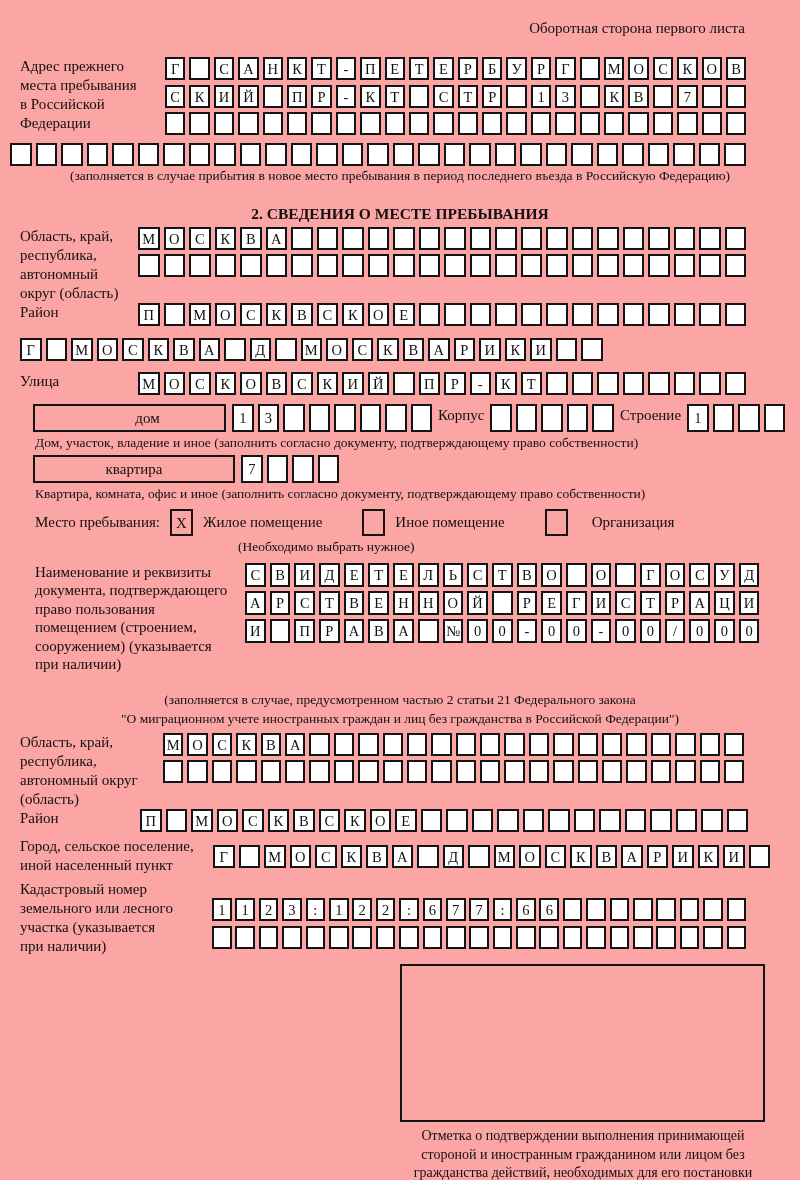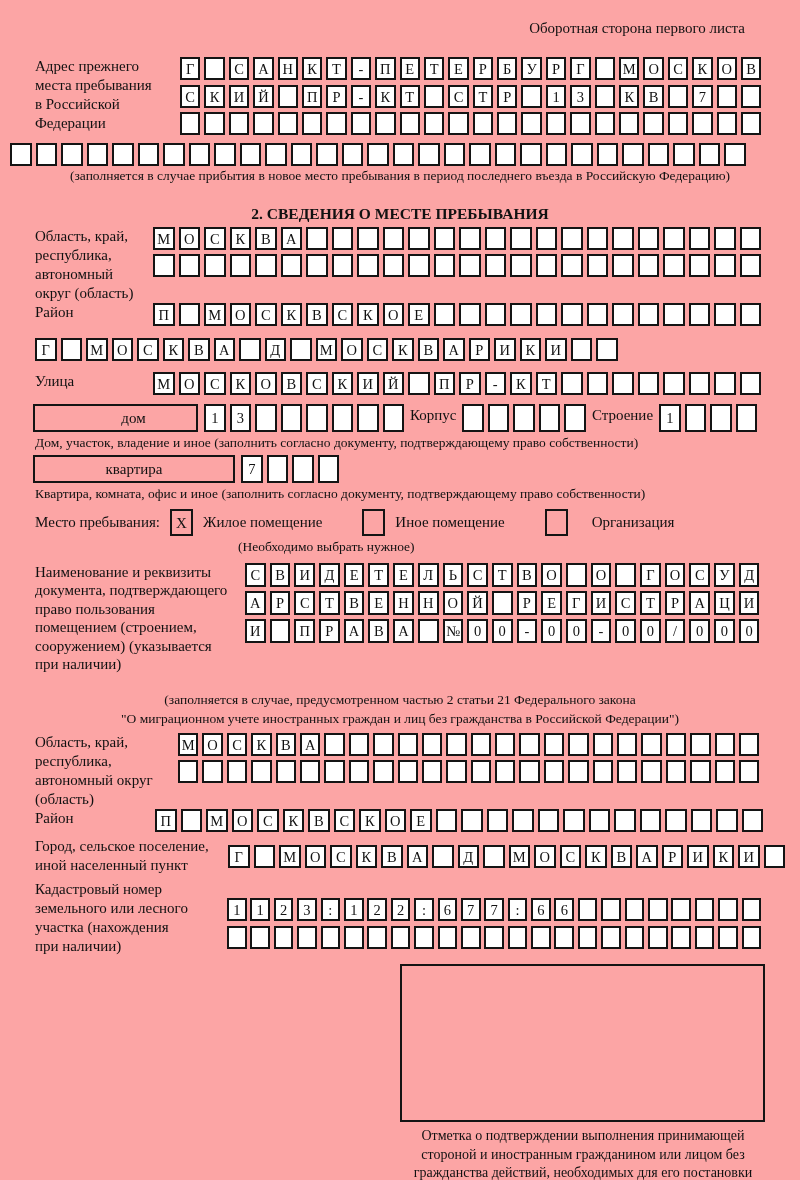--- a/index.html
+++ b/index.html
@@ -1,39 +1,39 @@
 <!DOCTYPE html>
 <html><head>
 <meta charset="utf-8">
 <style>
   html,body{margin:0;padding:0;background:#fff;}
   .page{position:relative;width:800px;height:1180px;background:#fca5a5;color:#111;
         font-family:"Liberation Serif", serif;font-size:15px;overflow:hidden;}
   .hdr{margin:20px 55px 0 0;text-align:right;font-size:15px;}
-  .field{display:flex;margin-left:35px;}
+  .field{display:flex;margin-left:20px;}
   .field.vcenter{align-items:center;}
   .lbl{white-space:pre-line;line-height:19px;flex-shrink:0;}
   .lh18 .lbl,.lh18{line-height:18.5px;}
   .rows{flex-grow:1;}
   .cellrow{white-space:nowrap;margin-bottom:4.5px;height:23px;}
   .cell{display:inline-block;box-sizing:border-box;width:21.5px;height:23px;
         border:2px solid #141414;margin-right:4px;text-align:center;
         line-height:20px;font-size:14.5px;vertical-align:top;background:#fff;}
   .cw20 .cell{width:20.4px;}
   .cwdoc .cell{width:20.7px;height:24px;}
   .cwkad .cell{width:19.6px;margin-right:3.8px;}
   .tallcells .cell{height:28px;line-height:25px;}
   .full{margin:3px 0 2px 10px;}
   .center{text-align:center;}
   .note{font-size:13.5px;margin-top:2px;}
   .sec-title{font-weight:bold;font-size:15.5px;margin-top:21px;}
   .houserow{display:flex;align-items:flex-start;margin:4px 0 0 33px;height:30px;}
   .labelbox{box-sizing:border-box;border:2px solid #141414;height:28px;
             text-align:center;line-height:25px;flex-shrink:0;margin-right:6px;}
-  .w145{width:145px;} .w118{width:118px;} .w140{width:140px;} .w165{width:165px;padding-left:36px;}
+  .w145{width:145px;} .w118{width:118px;} .w140{width:140px;} .w165{width:193px;padding-left:36px;}
   .w202{width:202px;} .w210{width:210px;} .w143{width:143px;} .w120{width:120px;}
   .w193{width:193px;} .w192{width:192px;}
   .inline-lbl{padding:3px 6px 0 2px;flex-shrink:0;}
   .hint{font-size:13.5px;margin:1px 0 3px 35px;}
   .stayrow{display:flex;align-items:center;margin:6px 0 0 35px;height:30px;} .stayrow .gap2{width:30px;}
   .cbox{display:inline-block;box-sizing:border-box;width:23px;height:27px;
         border:2px solid #141414;margin:0 10px;text-align:center;line-height:24px;}
   .choose-note{font-size:13.5px;margin:1px 0 4px 238px;}
   .docfield{margin:8px 0 16px 35px;}
   .factnotes{white-space:pre-line;font-size:13.5px;line-height:19px;margin-top:3px;}
@@ -155,21 +155,21 @@
 
   <div class="field vcenter" style="height:40px">
     <div class="lbl w193">Город, сельское поселение,
 иной населенный пункт</div>
     <div class="cellrow" style="margin-bottom:0"><span class="cell">Г</span><span class="cell"></span><span class="cell">М</span><span class="cell">О</span><span class="cell">С</span><span class="cell">К</span><span class="cell">В</span><span class="cell">А</span><span class="cell"></span><span class="cell">Д</span><span class="cell"></span><span class="cell">М</span><span class="cell">О</span><span class="cell">С</span><span class="cell">К</span><span class="cell">В</span><span class="cell">А</span><span class="cell">Р</span><span class="cell">И</span><span class="cell">К</span><span class="cell">И</span><span class="cell"></span></div>
   </div>
 
   <div class="field" style="margin-top:4px">
     <div class="lbl w192">Кадастровый номер
 земельного или лесного
-участка (нахождения
+участка (указывается
 при наличии)</div>
     <div class="rows padtop18">
       <div class="cellrow cwkad"><span class="cell">1</span><span class="cell">1</span><span class="cell">2</span><span class="cell">3</span><span class="cell">:</span><span class="cell">1</span><span class="cell">2</span><span class="cell">2</span><span class="cell">:</span><span class="cell">6</span><span class="cell">7</span><span class="cell">7</span><span class="cell">:</span><span class="cell">6</span><span class="cell">6</span><span class="cell"></span><span class="cell"></span><span class="cell"></span><span class="cell"></span><span class="cell"></span><span class="cell"></span><span class="cell"></span><span class="cell"></span></div>
       <div class="cellrow cwkad"><span class="cell"></span><span class="cell"></span><span class="cell"></span><span class="cell"></span><span class="cell"></span><span class="cell"></span><span class="cell"></span><span class="cell"></span><span class="cell"></span><span class="cell"></span><span class="cell"></span><span class="cell"></span><span class="cell"></span><span class="cell"></span><span class="cell"></span><span class="cell"></span><span class="cell"></span><span class="cell"></span><span class="cell"></span><span class="cell"></span><span class="cell"></span><span class="cell"></span><span class="cell"></span></div>
     </div>
   </div>
 
   <div class="stampbox"></div>
   <div class="stampcap">Отметка о подтверждении выполнения принимающей
 стороной и иностранным гражданином или лицом без

